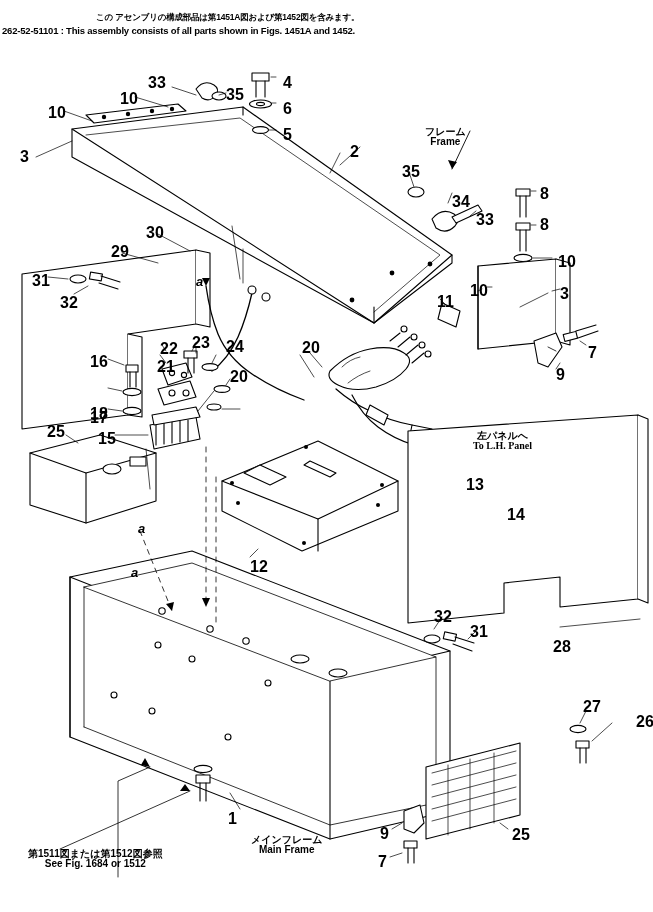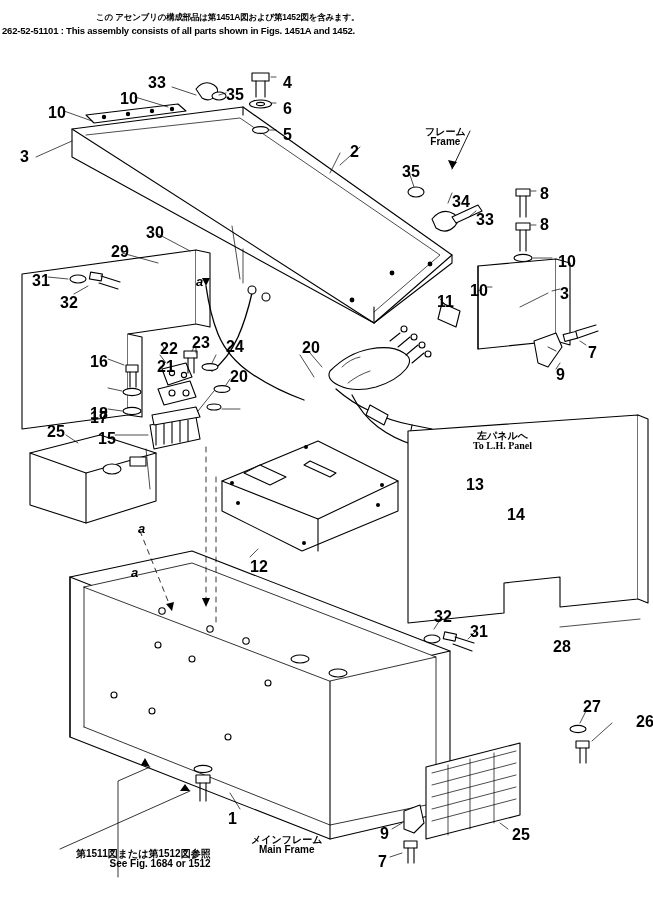--- a/index.html
+++ b/index.html
@@ -351,18 +351,18 @@
     <span class="l2">Frame</span>
   </div>
   <div class="note" style="left:473px; top:420px;font-family:Liberation Serif, serif;">
     <span class="l2">左パネルへ</span>
     <span class="l2">To L.H. Panel</span>
   </div>
   <div class="note" style="left:251px; top:824px;">
     <span class="l2">メインフレーム</span>
     <span class="l2">Main Frame</span>
   </div>
-  <div class="note" style="left:28px; top:838px; text-align:right;margin-left:48px;">
+  <div class="note" style="left:28px; top:838px; text-align:center;">
     <span class="l2">第1511図または第1512図参照</span>
     <span class="l2">See Fig. 1684 or 1512</span>
   </div>
 
 </div>
 
 </body></html>

